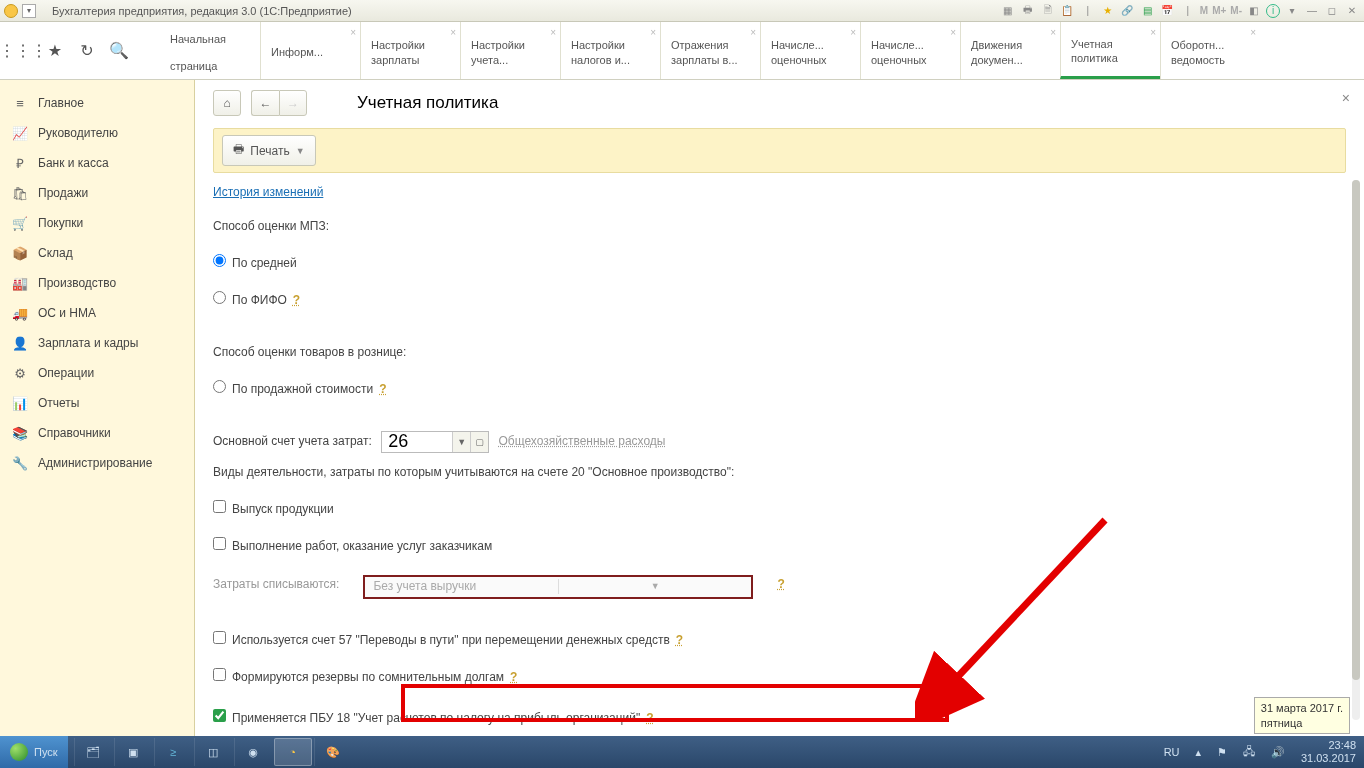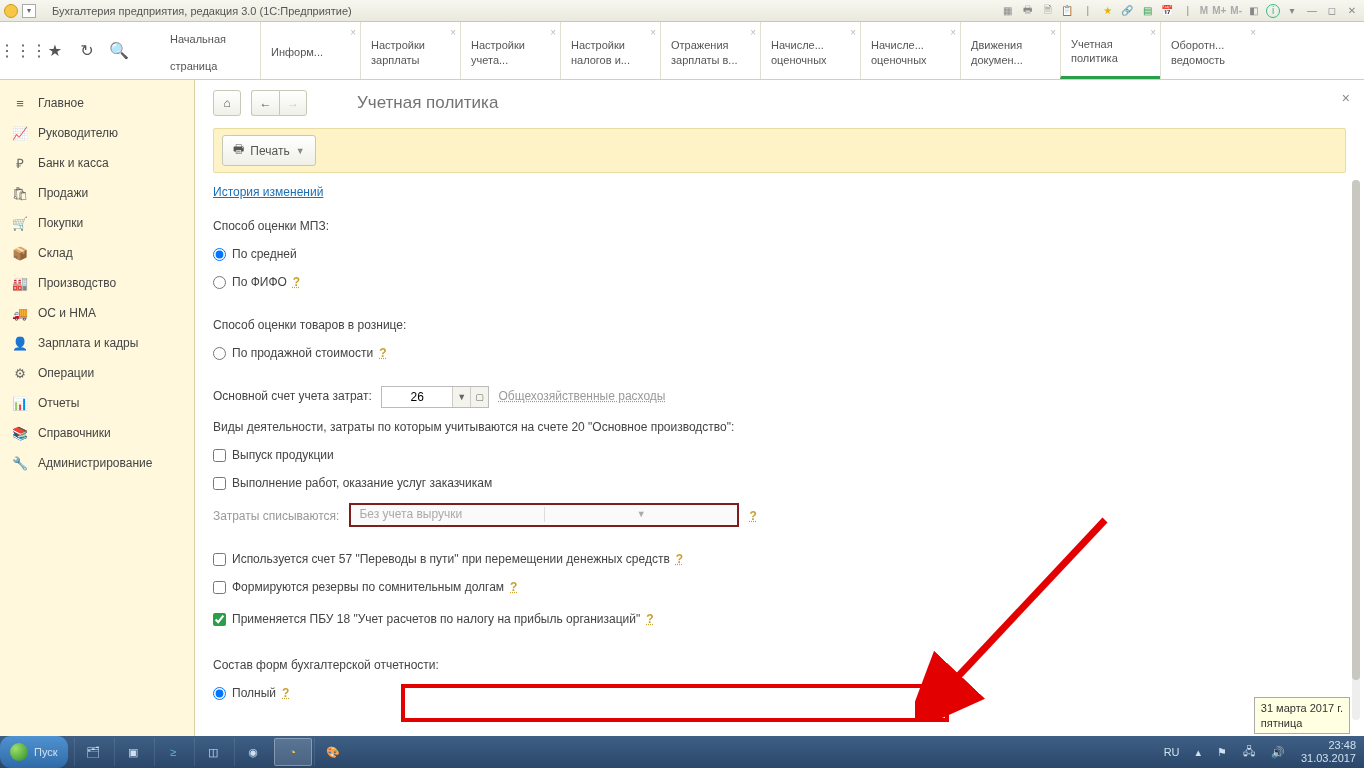--- a/index.html
+++ b/index.html
@@ -34,57 +34,57 @@
 .side-item { display:flex; align-items:center; gap:10px; padding: 7px 12px; color:#444; font-size:12px; cursor:pointer; }
 .side-item .sicon { width:16px; height:16px; display:inline-flex; align-items:center; justify-content:center; color:#666; font-size:13px; }
 
 
 .content { flex:1; background:#fff; position:relative; padding: 10px 18px 0 18px; overflow:hidden; }
 .content-header { display:flex; align-items:center; gap:10px; margin-bottom:12px; }
 .navbtn { width:28px; height:26px; border:1px solid #c8c8b8; background:linear-gradient(#fff,#f0f0e8); display:inline-flex; align-items:center; justify-content:center; font-size:12px; color:#555; border-radius:3px; }
 .navgroup { display:flex; }
 .navgroup .navbtn:first-child { border-radius:3px 0 0 3px; border-right:none; }
 .navgroup .navbtn:last-child { border-radius:0 3px 3px 0; }
-.page-title { font-size:17px; color:#737373; margin-left:40px; }
+.page-title { font-size:17px; color:#000000; margin-left:40px; }
 .close-x { position:absolute; top:10px; right:14px; color:#888; font-size:14px; }
 
 .print-bar { background:#fdf3c7; border:1px solid #e8dca0; padding:6px 8px; margin-bottom:12px; border-radius:2px; }
 .print-btn { display:inline-flex; align-items:center; gap:6px; background:linear-gradient(#fff,#f0f0e8); border:1px solid #c8c8b8; border-radius:3px; padding:4px 10px; font-size:12px; color:#555; }
 .print-btn .caret { font-size:9px; color:#888; }
 
 .link { color:#1a6fb5; text-decoration:underline; font-size:12px; }
 .form { margin-top:18px; font-size:12px; color:#444; line-height:1.6; }
 .form-label { margin-bottom:4px; }
-.radio-row, .check-row { display:flex; align-items:center; gap:6px; margin:9px 0; }
+.radio-row, .check-row { display:flex; align-items:flex-start; gap:6px; margin:18px 0; }
 .radio { width:13px; height:13px; }
 .chk { width:13px; height:13px; }
 .help { color:#c8a030; font-weight:bold; cursor:pointer; text-decoration: underline dotted; }
 .muted { color:#999; }
 .input-combo { display:inline-flex; border:1px solid #bbb; height:22px; vertical-align:middle; }
-.input-combo input { border:none; width:70px; padding:0 6px; font-size:12px; outline:none;text-align:center; }
+.input-combo input { border:none; width:70px; padding:0 6px; font-size:18px; outline:none; }
 .input-combo .cbtn { width:18px; border-left:1px solid #ccc; display:inline-flex; align-items:center; justify-content:center; font-size:9px; color:#666; background:#f4f4ec; }
 .hint-right { color:#999; margin-left:6px; text-decoration: underline dotted;}
 .dropdown-dis { display:inline-flex; border:2px solid #7f1d1d; height:24px; width:390px; background:#fafafa; align-items:center; }
 .dropdown-dis span { flex:1; padding:0 8px; color:#aaa; }
 .dropdown-dis .dbtn { width:20px; border-left:1px solid #ddd; text-align:center; color:#aaa; font-size:9px; }
 
 
 .highlight { position:absolute; border:4px solid #e30000; left:206px; top:604px; width:548px; height:38px; pointer-events:none; }
 .arrow-svg { position:absolute; left:720px; top:430px; pointer-events:none; }
 
 
 .vscroll { position:absolute; right:4px; top:100px; width:8px; height:540px; background:#eee; border-radius:4px; }
 .vscroll .thumb { width:8px; height:500px; background:#c8c8c0; border-radius:4px; }
 
 
 .date-tip { position:absolute; right:14px; bottom:2px; background:#ffffe1; border:1px solid #aaa; padding:3px 6px; font-size:11px; color:#333; line-height:1.3; z-index:5; }
 
 
 .taskbar { position:absolute; bottom:0; left:0; right:0; height:32px; background: linear-gradient(#3f5f85,#2a476a); display:flex; align-items:center; color:#cfe0f0; font-size:11px; }
-.start { height:32px; padding:0 10px; display:flex; align-items:center; gap:6px; background: linear-gradient(#4f93d0,#2f6aa8); border-radius: 11px; }
+.start { height:32px; padding:0 10px; display:flex; align-items:center; gap:6px; background: linear-gradient(#4f93d0,#2f6aa8); }
 .start .orb { width:18px; height:18px; background: radial-gradient(circle at 30% 30%, #9fe06a, #2a8a2a); border-radius:50%; }
 .task-icons { display:flex; align-items:center; gap:2px; margin-left:6px; }
 .ticon2 { width:38px; height:28px; display:flex; align-items:center; justify-content:center; border-left:1px solid rgba(255,255,255,0.1); }
 .ticon2.active { background: rgba(255,255,255,0.15); border:1px solid rgba(255,255,255,0.3); border-radius:2px; }
 .tray { margin-left:auto; display:flex; align-items:center; gap:16px; padding-right:8px; }
 .tray .clock { text-align:right; line-height:1.2; }
 
 .section-gap { height: 14px; }
 </style>
 </head>
@@ -294,21 +294,21 @@
 
       <div style="margin-top:10px">Виды деятельности, затраты по которым учитываются на счете 20 "Основное производство":</div>
       <div class="check-row">
         <input type="checkbox" class="chk" style="">
         <span>Выпуск продукции</span>
       </div>
       <div class="check-row">
         <input type="checkbox" class="chk" style="">
         <span>Выполнение работ, оказание услуг заказчикам</span>
       </div>
-      <div style="margin-top:4px; display:flex; align-items:flex-end; gap:10px">
+      <div style="margin-top:4px; display:flex; align-items:flex-start; gap:24px">
         <span class="muted">Затраты списываются:</span>
         <span class="dropdown-dis">
           <span>Без учета выручки</span>
           <span class="dbtn">▼</span>
         </span>
         <span class="help">?</span>
       </div>
 
       <div class="section-gap"></div>
       <div class="check-row">

